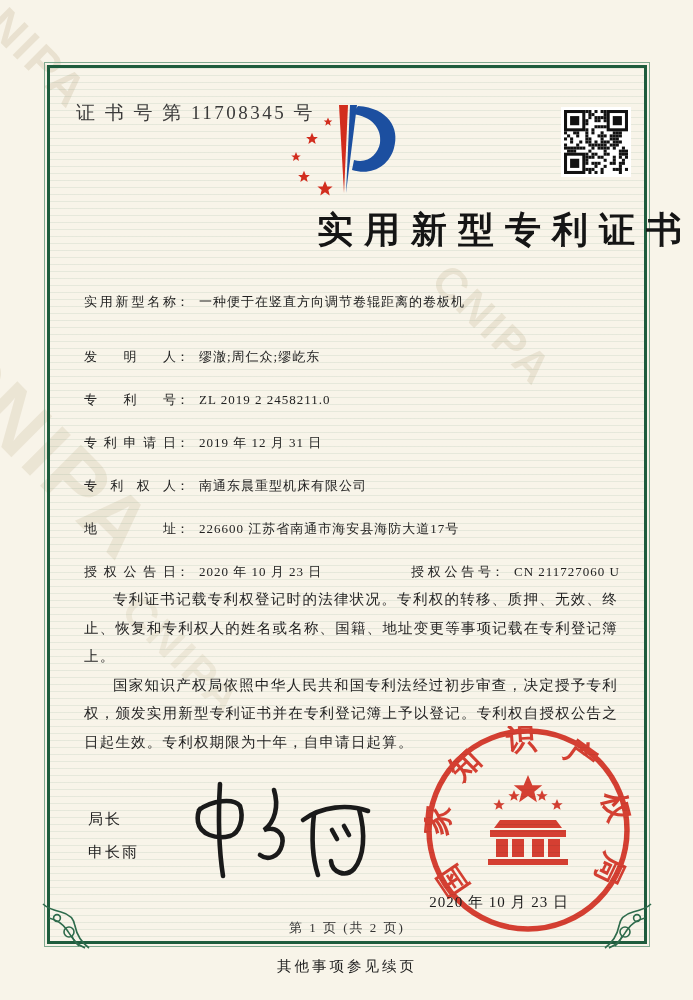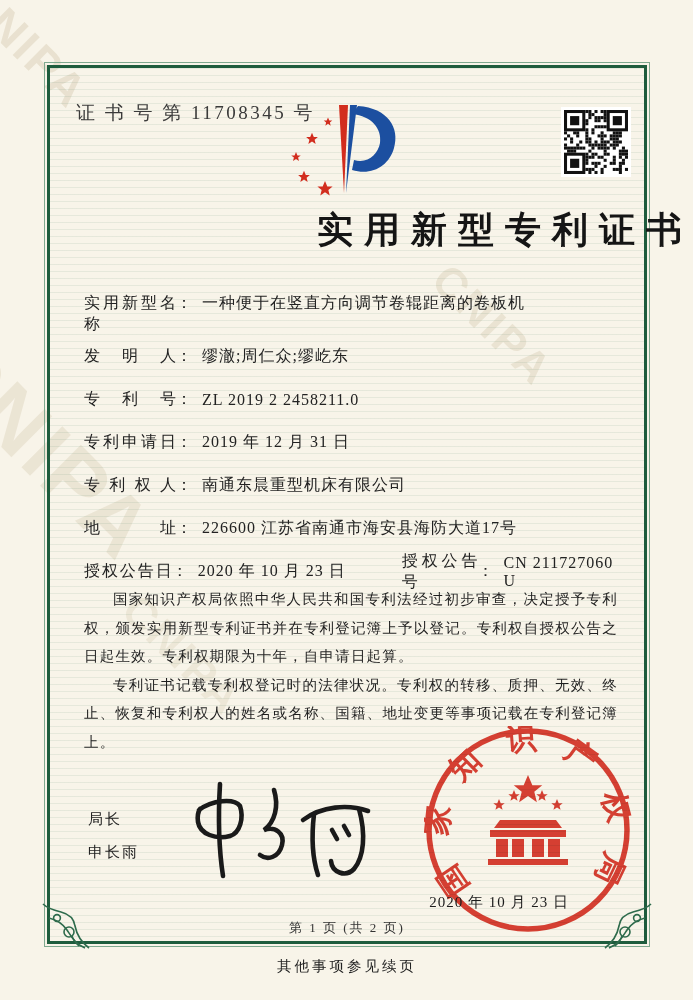--- a/index.html
+++ b/index.html
@@ -59,21 +59,21 @@
     background:#fff; padding:3px;
   }
   .title {
     position:absolute; left:0; top:206px; width:693px;
     text-align:right; font-size:36px; font-weight:bold;
     letter-spacing:11px; color:#151515;padding-left:6px;
   }
 
   
   .fields { position:absolute; left:84px; top:287px; width:540px; }
-  .field-row { height:43px; display:flex; align-items:center; font-size:16px; color:#222; }
+  .field-row { height:43px; display:flex; align-items:center; font-size:13px; color:#222; }
   .field-row:first-child { height:48px; align-items:flex-start; padding-top:6px; }
   .flabel {
     display:inline-block; width:92px;
     text-align:justify; text-align-last:justify;
   }
   .fcolon { display:inline-block; }
   .fvalue { margin-left:10px; letter-spacing:1px; }
   .pair2 { margin-left:42px; display:flex; align-items:center; }
   .flabel2 { display:inline-block; width:80px; text-align:justify; text-align-last:justify; }
   .fvalue1 { width:170px; }
@@ -354,22 +354,22 @@
       <span class="fvalue fvalue1">2020 年 10 月 23 日</span>
       <span class="pair2">
         <span class="flabel2">授权公告号</span>
           <span class="fcolon">：</span>
         <span class="fvalue">CN 211727060 U</span>
       </span>
     </div>
   </div>
 
   <div class="body-text">
+    <p>专利证书记载专利权登记时的法律状况。专利权的转移、质押、无效、终止、恢复和专利权人的姓名或名称、国籍、地址变更等事项记载在专利登记簿上。</p>
     <p>国家知识产权局依照中华人民共和国专利法经过初步审查，决定授予专利权，颁发实用新型专利证书并在专利登记簿上予以登记。专利权自授权公告之日起生效。专利权期限为十年，自申请日起算。</p>
-    <p>专利证书记载专利权登记时的法律状况。专利权的转移、质押、无效、终止、恢复和专利权人的姓名或名称、国籍、地址变更等事项记载在专利登记簿上。</p>
   </div>
 
   <div class="signer">
     <div>局长</div>
     <div class="name">申长雨</div>
   </div>
 
   <svg class="signature" viewBox="0 0 205 102">
     <g fill="none" stroke="#1a1a1a" stroke-width="4.6" stroke-linecap="round">
       <path d="M38,6 C36,40 37,72 41,98"></path>

